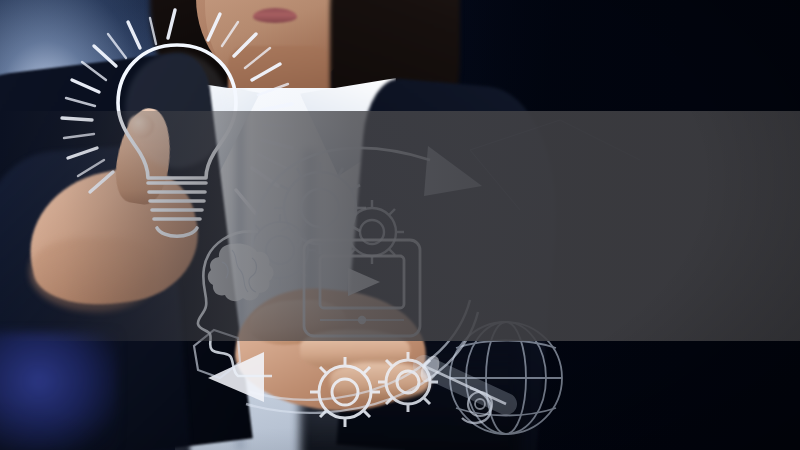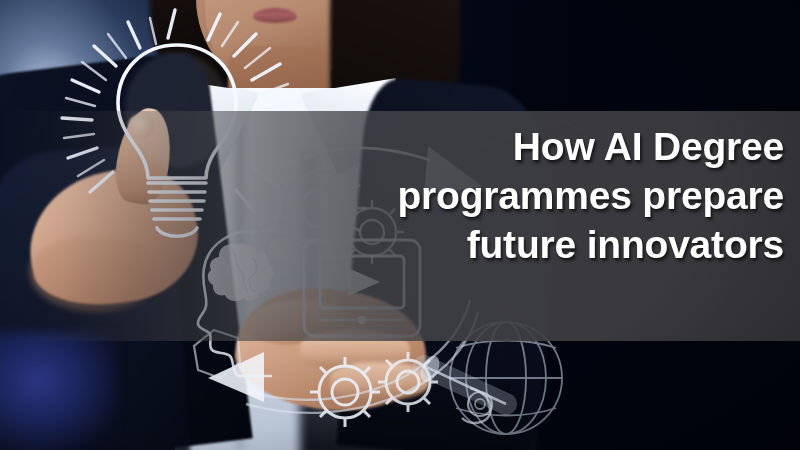--- a/index.html
+++ b/index.html
@@ -451,17 +451,14 @@
         <line x1="560" y1="120" x2="640" y2="160"></line>
         <line x1="470" y1="150" x2="520" y2="210"></line>
       </g>
     </svg>
   </div>
 
   <div class="overlay"></div>
 
   <div class="bg-vig"></div>
 
-  <div class="headline">How AI Degree
-programmes prepare
-future innovators</div>
 
 </div>
 
 </body></html>

